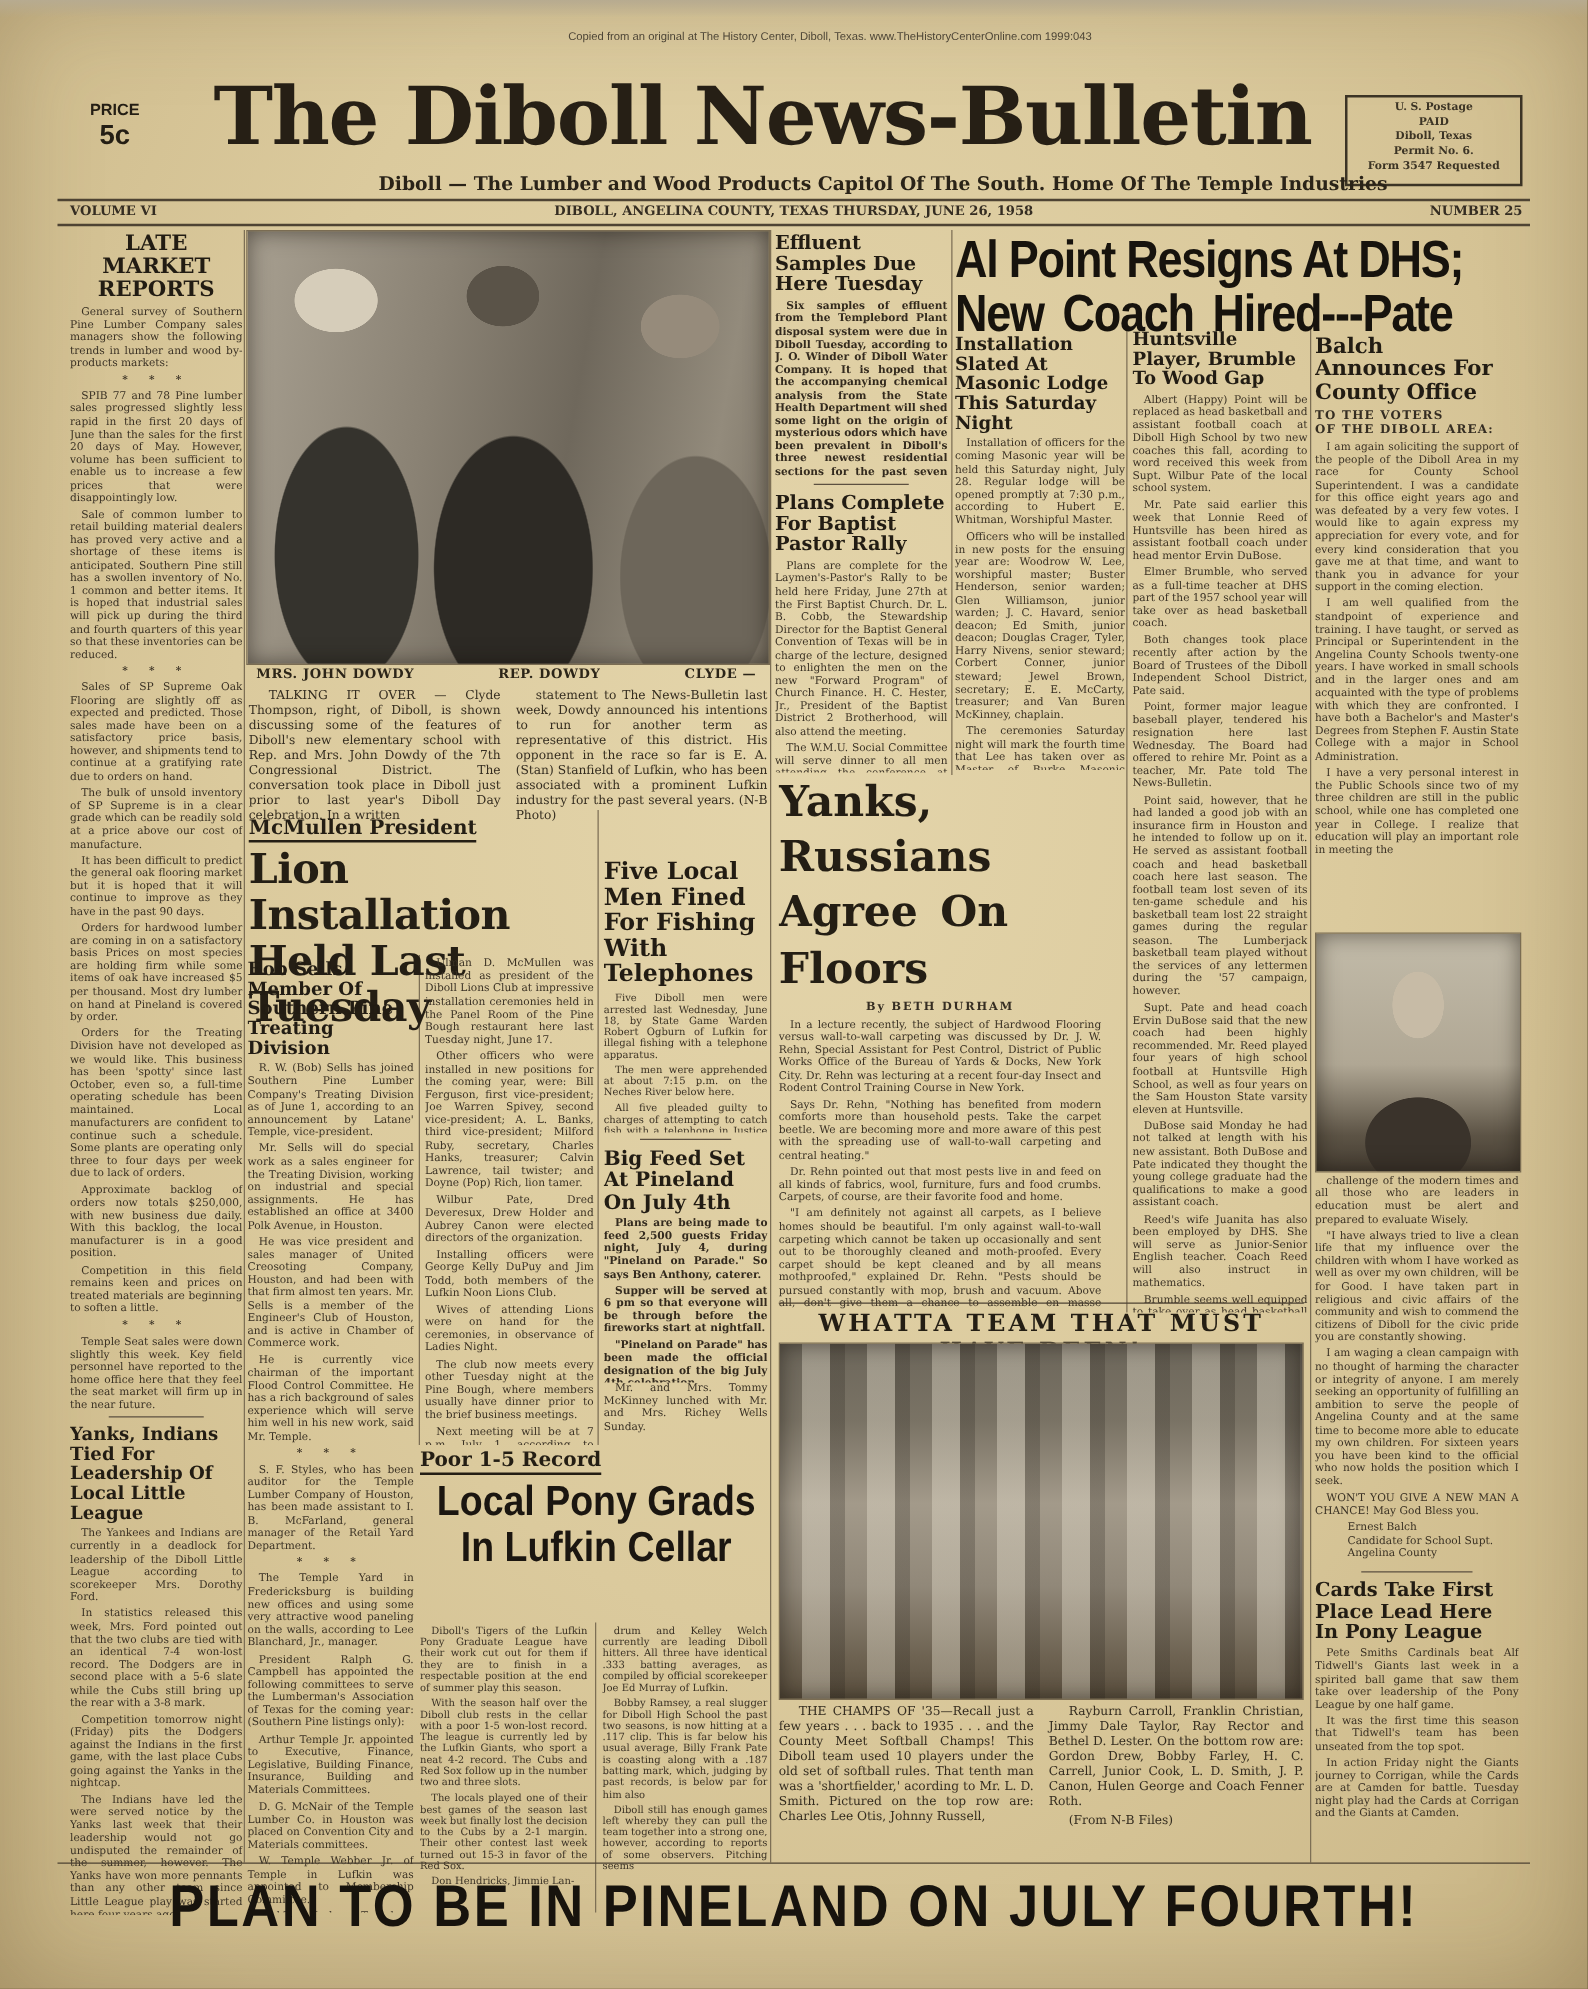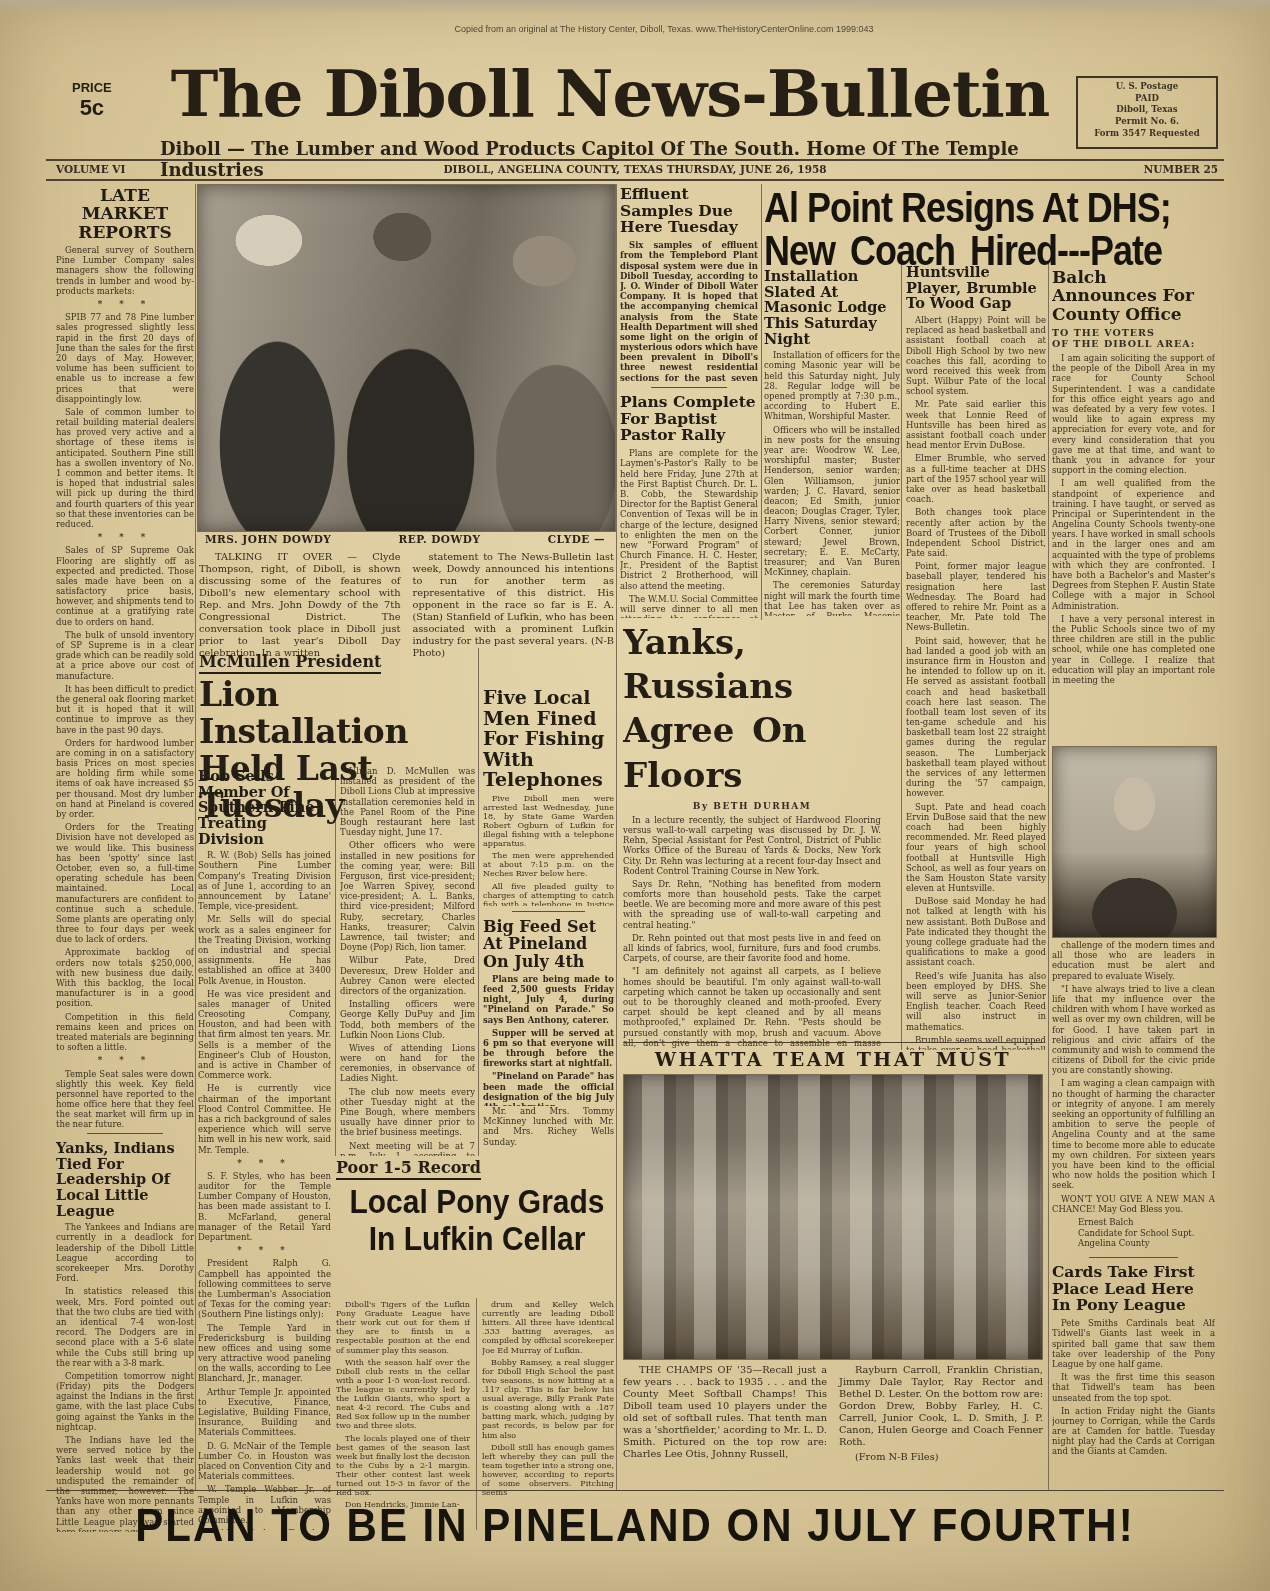--- a/index.html
+++ b/index.html
@@ -45,21 +45,21 @@
   <div style="position:absolute;left:150px;top:56px;width:920px;text-align:center;font-size:64px;font-weight:bold;color:#261f15;letter-spacing:-1px;">The Diboll News-Bulletin</div>
 
   <div class="postage" style="position:absolute;left:1076px;top:76px;width:138px;height:66px;border:2px solid #3c3425;padding-top:3px;">
       <p>U. S. Postage</p>
       <p>PAID</p>
       <p>Diboll, Texas</p>
       <p>Permit No. 6.</p>
       <p>Form 3547 Requested</p>
     </div>
 
-  <div style="position:absolute;left:160px;top:138px;width:950px;text-align:left;font-size:18px;font-weight:bold;color:#2a2318;">Diboll — The Lumber and Wood Products Capitol Of The South. Home Of The Temple Industries</div>
+  <div style="position:absolute;left:160px;top:138px;width:950px;text-align:right;font-size:15px;font-weight:bold;color:#2a2318;">Diboll — The Lumber and Wood Products Capitol Of The South. Home Of The Temple Industries</div>
 
   <div class="hrule" style="left:46px;top:159px;width:1178px;"></div>
   <div style="position:absolute;left:56px;top:163px;font-size:10.5px;font-weight:bold;">VOLUME VI</div>
   <div style="position:absolute;left:300px;top:163px;width:670px;text-align:center;font-size:10.5px;font-weight:bold;">DIBOLL, ANGELINA COUNTY, TEXAS THURSDAY, JUNE 26, 1958</div>
   <div style="position:absolute;right:52px;top:163px;font-size:10.5px;font-weight:bold;">NUMBER 25</div>
   <div class="hrule" style="left:46px;top:179px;width:1178px;"></div>
 
   <div class="vrule" style="left:195px;top:184px;height:1306px;"></div>
   <div class="vrule" style="left:616px;top:184px;height:1306px;"></div>
   <div class="vrule" style="left:761px;top:184px;height:436px;"></div>
@@ -222,22 +222,22 @@
   <section class="art" style="left:198px;top:768px;width:133px;height:762px;">
     <h2 style="font-size:14.5px;">Bob Sells Member Of Southern Pine Treating Division</h2>
     <div class="body">
         <p>R. W. (Bob) Sells has joined Southern Pine Lumber Company's Treating Division as of June 1, according to an announcement by Latane' Temple, vice-president.</p>
         <p>Mr. Sells will do special work as a sales engineer for the Treating Division, working on industrial and special assignments. He has established an office at 3400 Polk Avenue, in Houston.</p>
         <p>He was vice president and sales manager of United Creosoting Company, Houston, and had been with that firm almost ten years. Mr. Sells is a member of the Engineer's Club of Houston, and is active in Chamber of Commerce work.</p>
         <p>He is currently vice chairman of the important Flood Control Committee. He has a rich background of sales experience which will serve him well in his new work, said Mr. Temple.</p>
         <p class="stars">*  *  *</p>
         <p>S. F. Styles, who has been auditor for the Temple Lumber Company of Houston, has been made assistant to I. B. McFarland, general manager of the Retail Yard Department.</p>
         <p class="stars">*  *  *</p>
+        <p>The Temple Yard in Fredericksburg is building new offices and using some very attractive wood paneling on the walls, according to Lee Blanchard, Jr., manager.</p>
         <p>President Ralph G. Campbell has appointed the following committees to serve the Lumberman's Association of Texas for the coming year: (Southern Pine listings only):</p>
-        <p>The Temple Yard in Fredericksburg is building new offices and using some very attractive wood paneling on the walls, according to Lee Blanchard, Jr., manager.</p>
         <p>Arthur Temple Jr. appointed to Executive, Finance, Legislative, Building Finance, Insurance, Building and Materials Committees.</p>
         <p>D. G. McNair of the Temple Lumber Co. in Houston was placed on Convention City and Materials committees.</p>
         <p>W. Temple Webber Jr. of Temple in Lufkin was appointed to Membership Committee.</p>
         <p>And Tom Kesler of Temple in Corpus Christi was named vice-chairman of the Membership Committee.</p>
       </div>
   </section>
 
   <section class="art" style="left:340px;top:766px;width:135px;height:390px;">
     <div class="body">
         <p>Ulman D. McMullen was installed as president of the Diboll Lions Club at impressive installation ceremonies held in the Panel Room of the Pine Bough restaurant here last Tuesday night, June 17.</p>

